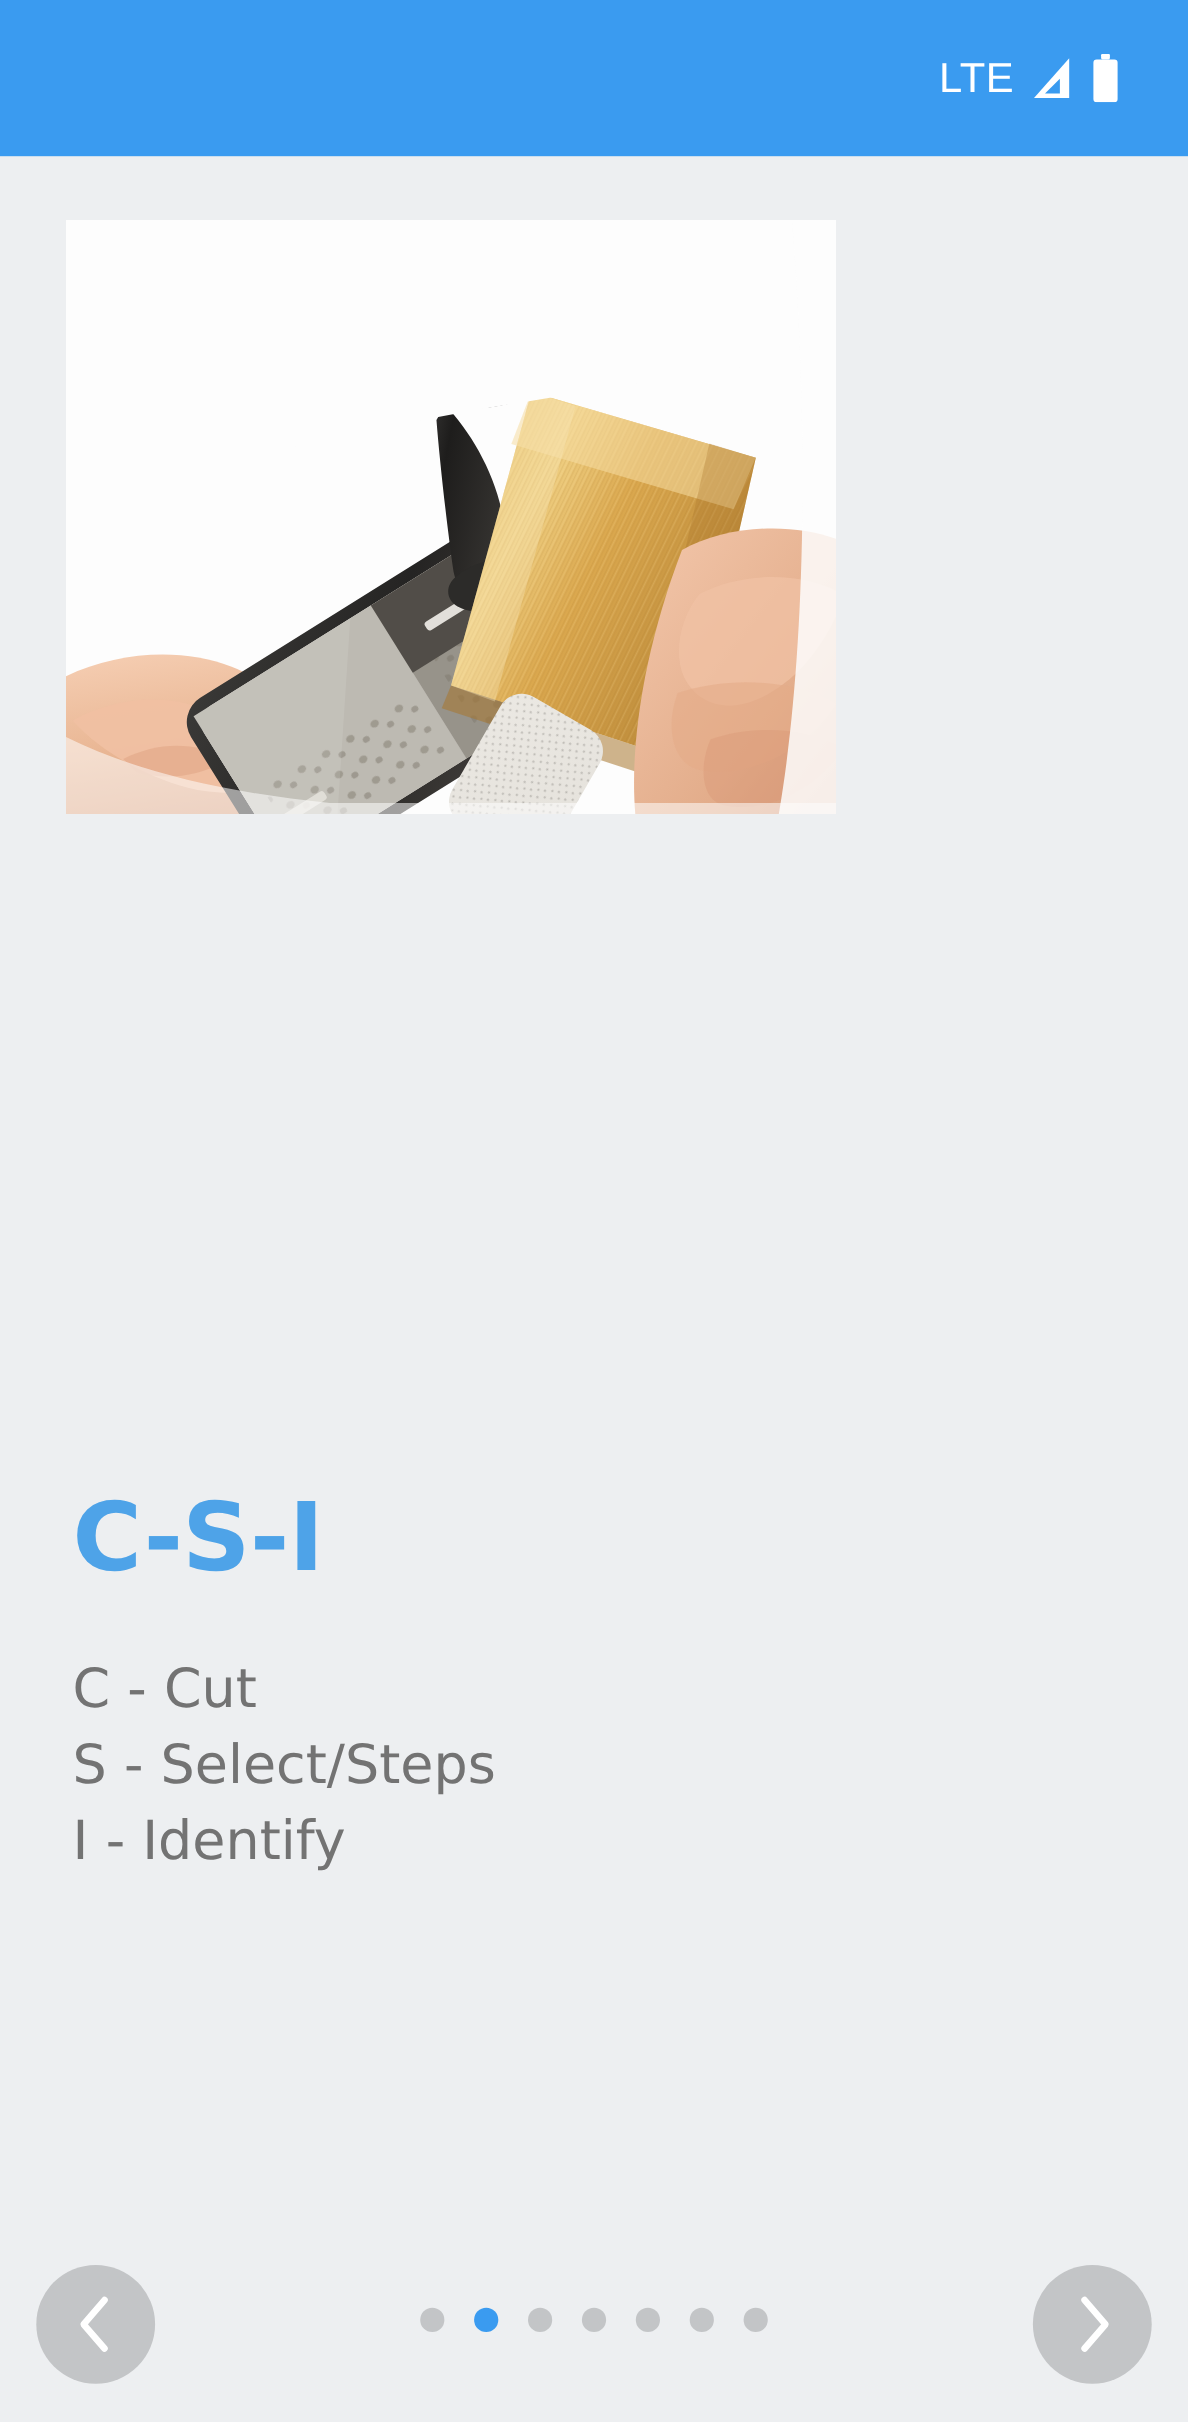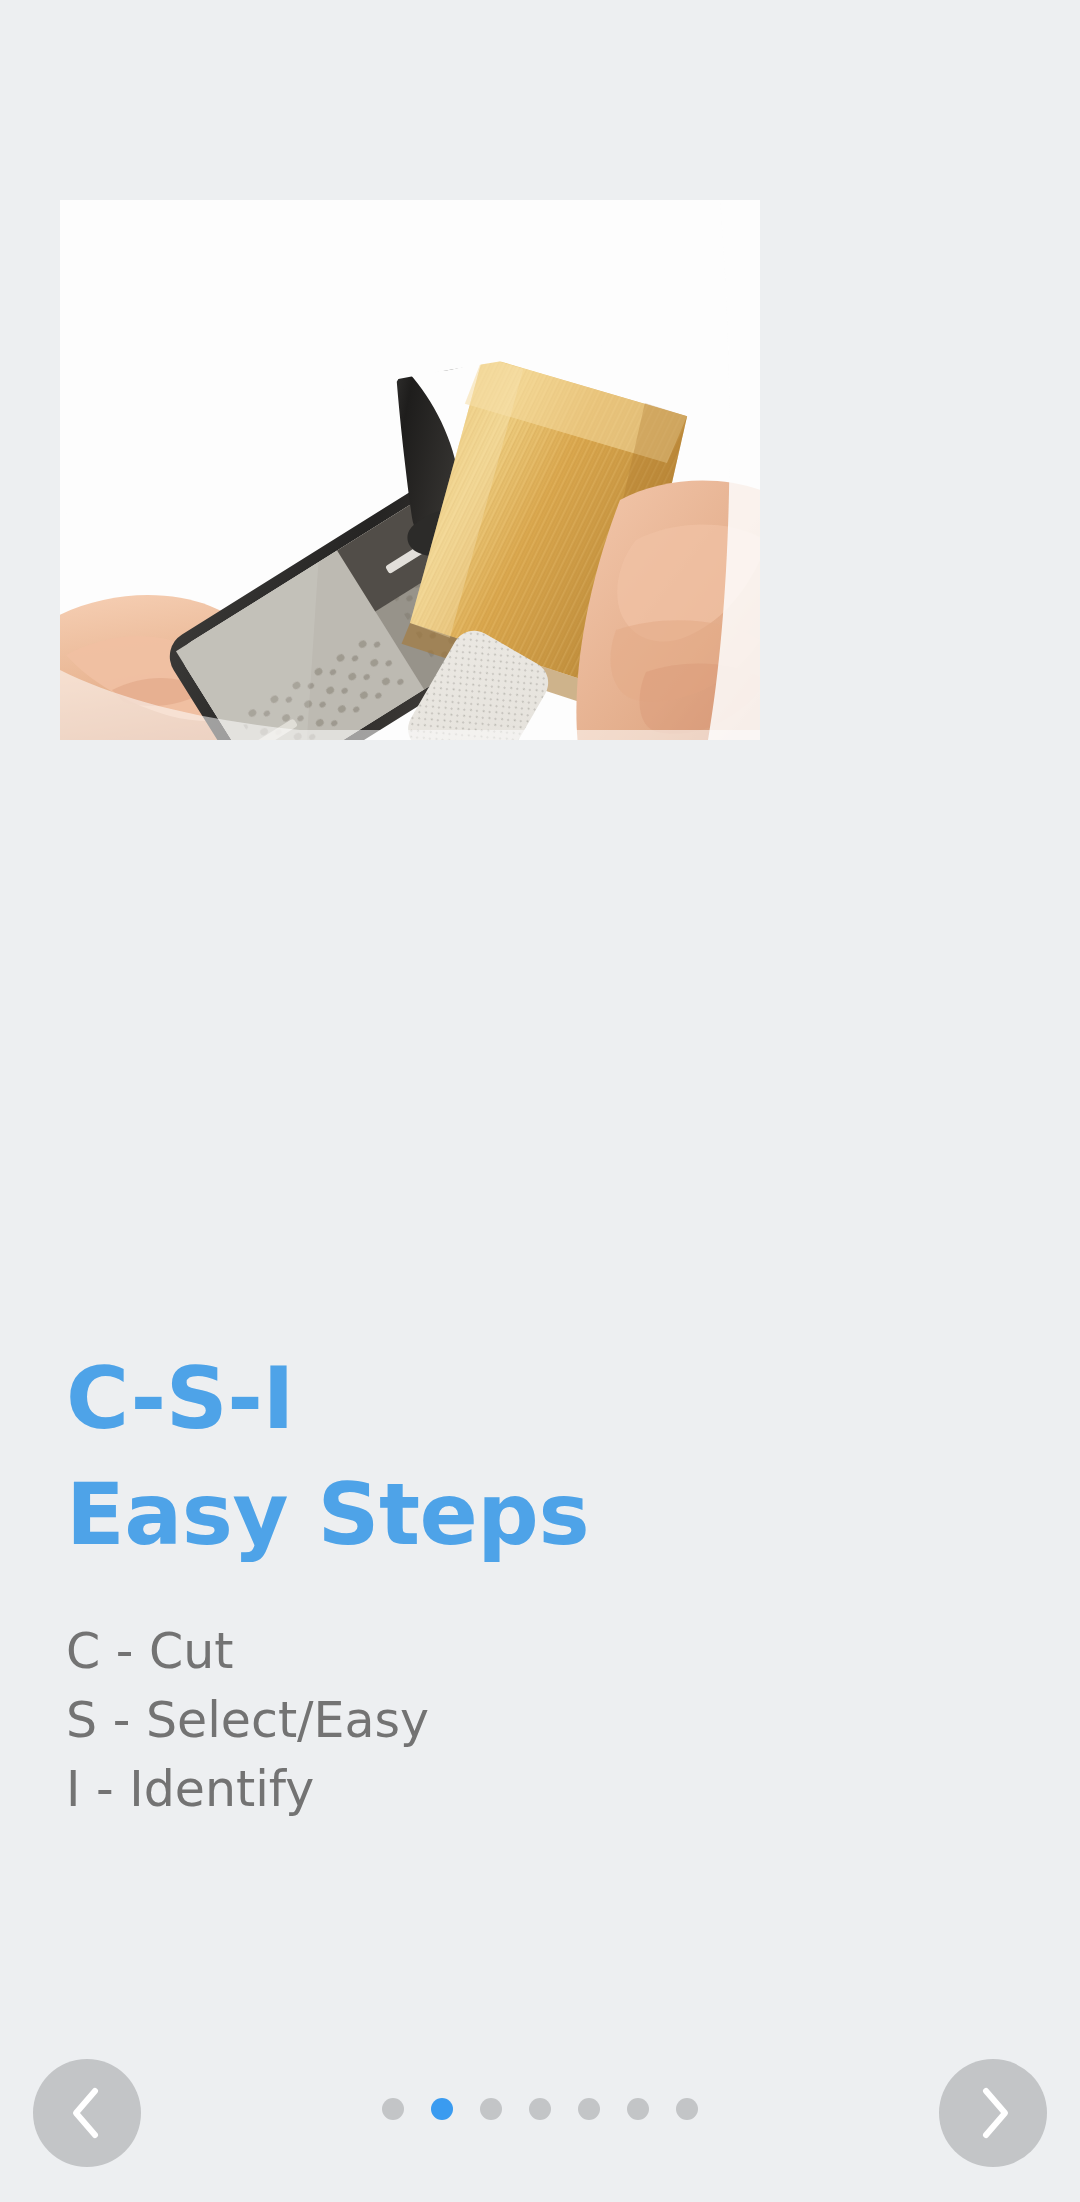--- a/index.html
+++ b/index.html
@@ -99,20 +99,37 @@
     background:#c3c5c7; flex:0 0 auto;
     pointer-events:auto; cursor:pointer;
   }
   .dot.active { background:#3a9bf0; }
 </style>
 </head>
 <body>
 
 <div class="screen">
 
+  <div class="status-bar">
+    <div class="status-right">
+      <span class="lte-label">LTE</span>
+      <span>
+        <svg class="signal-icon" viewBox="0 0 38 40" aria-hidden="true">
+          <path d="M34 2 L34 38 L2 38 Z" fill="#ffffff"></path>
+          <path d="M25.5 20.5 L25.5 34 L12 34 Z" fill="#3a9bf0"></path>
+        </svg>
+      </span>
+      <span>
+        <svg class="battery-icon" viewBox="0 0 26 44" aria-hidden="true">
+          <rect x="9" y="0" width="8" height="5" rx="1.2" fill="#ffffff"></rect>
+          <rect x="2" y="5" width="22" height="39" rx="3" fill="#ffffff"></rect>
+        </svg>
+      </span>
+    </div>
+  </div>
 
   <div class="hero">
     <div class="hero-photo">
       <svg class="photo-svg" viewBox="0 0 700 540" preserveAspectRatio="xMidYMid slice" aria-hidden="true">
         <defs>
           <linearGradient id="woodG" x1="0" y1="0" x2="1" y2="0.35">
             <stop offset="0%" stop-color="#e8c066"></stop>
             <stop offset="25%" stop-color="#f0d083"></stop>
             <stop offset="55%" stop-color="#dba84e"></stop>
             <stop offset="100%" stop-color="#c18f3d"></stop>
@@ -236,24 +253,23 @@
 
         <path d="M0 0 L700 0 L700 120 C520 150 360 170 190 210 C110 230 50 270 0 320 Z" fill="#fdfdfd"></path>
         <path d="M0 540 L0 470 C60 500 140 520 240 530 L700 530 L700 540 Z" fill="#fdfdfd" opacity="0.55"></path>
         <path d="M660 0 L700 0 L700 540 L648 540 C672 400 676 200 660 0 Z" fill="#fdfdfd" opacity="0.85"></path>
       </svg>
     </div>
   </div>
 
   <div class="copy">
     <div class="title-line">C-S-I</div>
-    <div class="title-line second">Easy Steps</div>
     <div class="steps">
       <div class="step-line">C - Cut</div>
-      <div class="step-line">S - Select/Easy</div>
+      <div class="step-line">S - Select/Steps</div>
       <div class="step-line">I - Identify</div>
     </div>
   </div>
 
   <div class="nav-bar">
 
     <button class="nav-btn prev" aria-label="Previous">
       <span>
         <svg class="chev" viewBox="0 0 40 56" aria-hidden="true">
           <path d="M28 6 L9 28 L28 50" fill="none" stroke="#ffffff" stroke-width="6" stroke-linecap="round" stroke-linejoin="round"></path>

